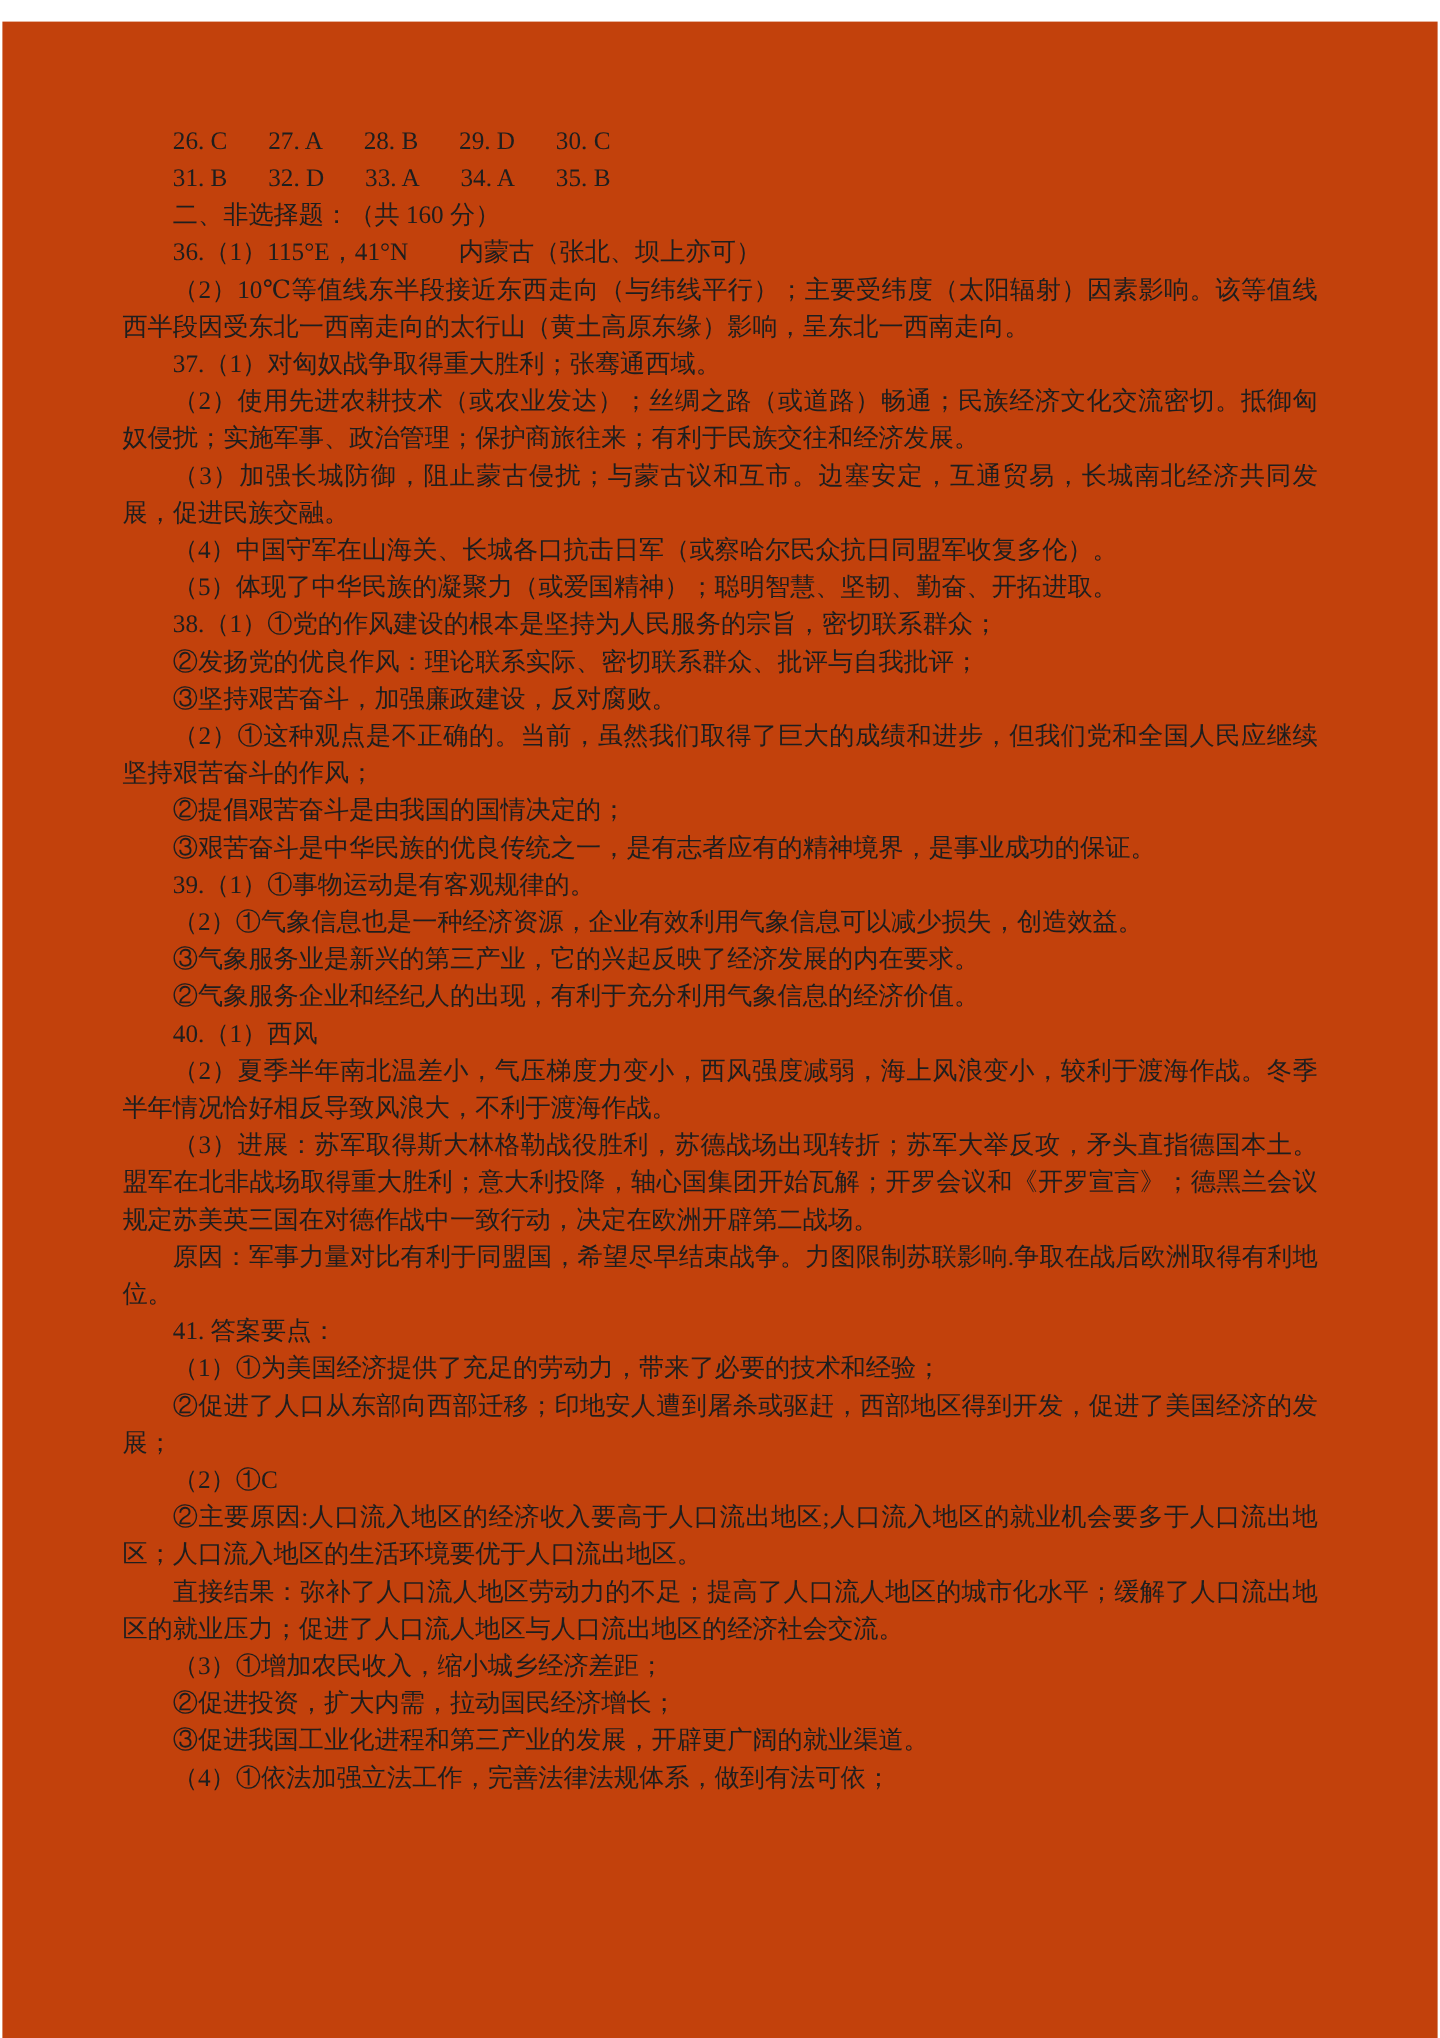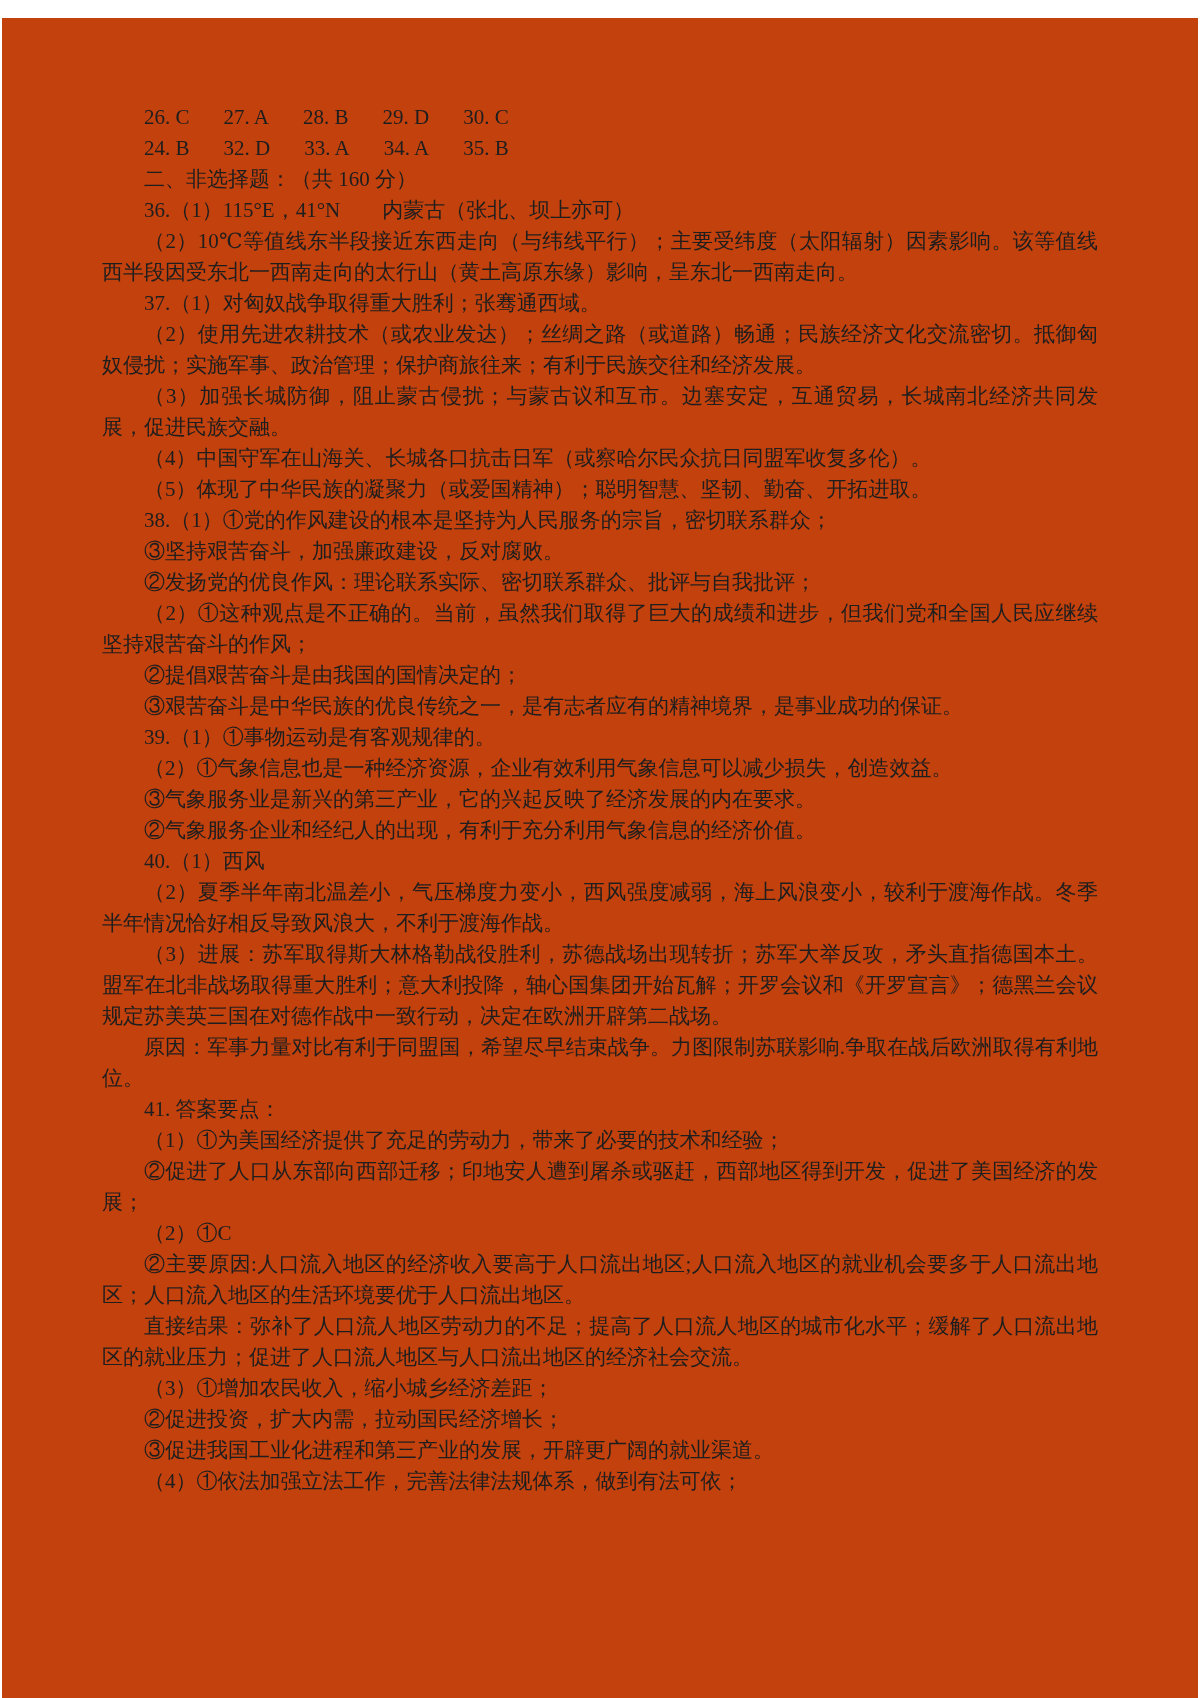--- a/index.html
+++ b/index.html
@@ -43,39 +43,39 @@
 
   <div class="choice-row">
     <span class="choice-item">26. C</span>
     <span class="choice-item">27. A</span>
     <span class="choice-item">28. B</span>
     <span class="choice-item">29. D</span>
     <span class="choice-item">30. C</span>
   </div>
 
   <div class="choice-row">
-    <span class="choice-item">24. B</span>
+    <span class="choice-item">31. B</span>
     <span class="choice-item">32. D</span>
     <span class="choice-item">33. A</span>
     <span class="choice-item">34. A</span>
     <span class="choice-item">35. B</span>
   </div>
 
   <p class="para">二、非选择题：（共 160 分）</p>
 
   <p class="para">36.（1）115°E，41°N　　内蒙古（张北、坝上亦可）</p>
   <p class="para">（2）10℃等值线东半段接近东西走向（与纬线平行）；主要受纬度（太阳辐射）因素影响。该等值线西半段因受东北一西南走向的太行山（黄土高原东缘）影响，呈东北一西南走向。</p>
   <p class="para">37.（1）对匈奴战争取得重大胜利；张骞通西域。</p>
   <p class="para">（2）使用先进农耕技术（或农业发达）；丝绸之路（或道路）畅通；民族经济文化交流密切。抵御匈奴侵扰；实施军事、政治管理；保护商旅往来；有利于民族交往和经济发展。</p>
   <p class="para">（3）加强长城防御，阻止蒙古侵扰；与蒙古议和互市。边塞安定，互通贸易，长城南北经济共同发展，促进民族交融。</p>
   <p class="para">（4）中国守军在山海关、长城各口抗击日军（或察哈尔民众抗日同盟军收复多伦）。</p>
   <p class="para">（5）体现了中华民族的凝聚力（或爱国精神）；聪明智慧、坚韧、勤奋、开拓进取。</p>
   <p class="para">38.（1）①党的作风建设的根本是坚持为人民服务的宗旨，密切联系群众；</p>
+  <p class="para">②发扬党的优良作风：理论联系实际、密切联系群众、批评与自我批评；</p>
   <p class="para">③坚持艰苦奋斗，加强廉政建设，反对腐败。</p>
-  <p class="para">②发扬党的优良作风：理论联系实际、密切联系群众、批评与自我批评；</p>
   <p class="para">（2）①这种观点是不正确的。当前，虽然我们取得了巨大的成绩和进步，但我们党和全国人民应继续坚持艰苦奋斗的作风；</p>
   <p class="para">②提倡艰苦奋斗是由我国的国情决定的；</p>
   <p class="para">③艰苦奋斗是中华民族的优良传统之一，是有志者应有的精神境界，是事业成功的保证。</p>
   <p class="para">39.（1）①事物运动是有客观规律的。</p>
   <p class="para">（2）①气象信息也是一种经济资源，企业有效利用气象信息可以减少损失，创造效益。</p>
   <p class="para">③气象服务业是新兴的第三产业，它的兴起反映了经济发展的内在要求。</p>
   <p class="para">②气象服务企业和经纪人的出现，有利于充分利用气象信息的经济价值。</p>
   <p class="para">40.（1）西风</p>
   <p class="para">（2）夏季半年南北温差小，气压梯度力变小，西风强度减弱，海上风浪变小，较利于渡海作战。冬季半年情况恰好相反导致风浪大，不利于渡海作战。</p>
   <p class="para">（3）进展：苏军取得斯大林格勒战役胜利，苏德战场出现转折；苏军大举反攻，矛头直指德国本土。盟军在北非战场取得重大胜利；意大利投降，轴心国集团开始瓦解；开罗会议和《开罗宣言》；德黑兰会议规定苏美英三国在对德作战中一致行动，决定在欧洲开辟第二战场。</p>

